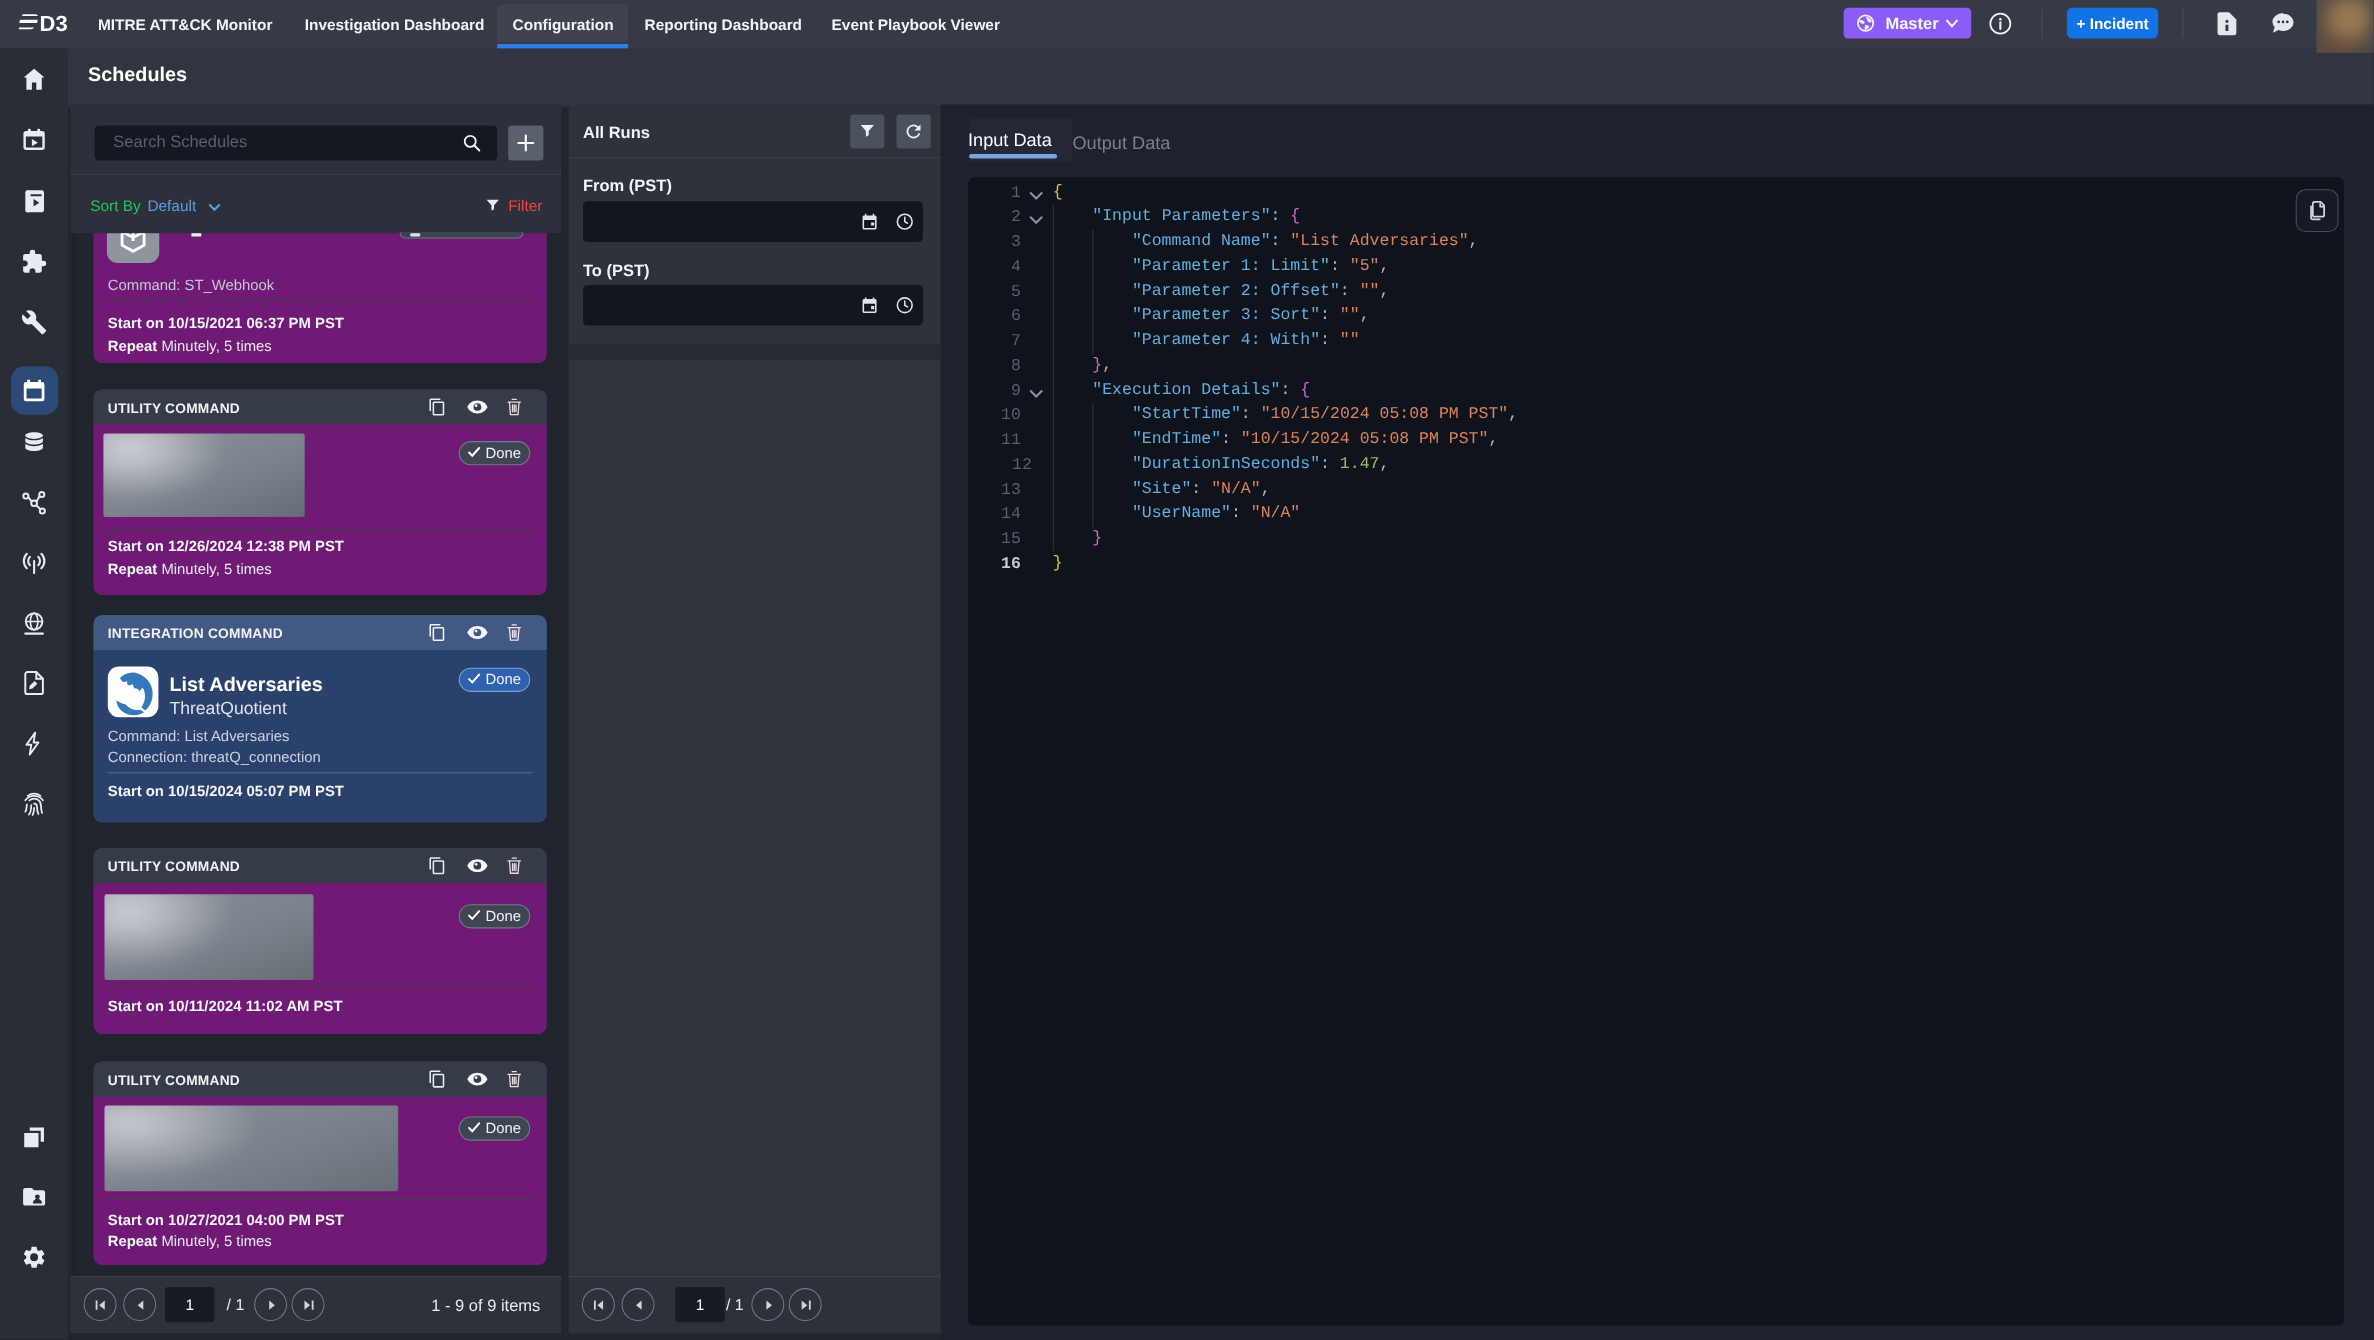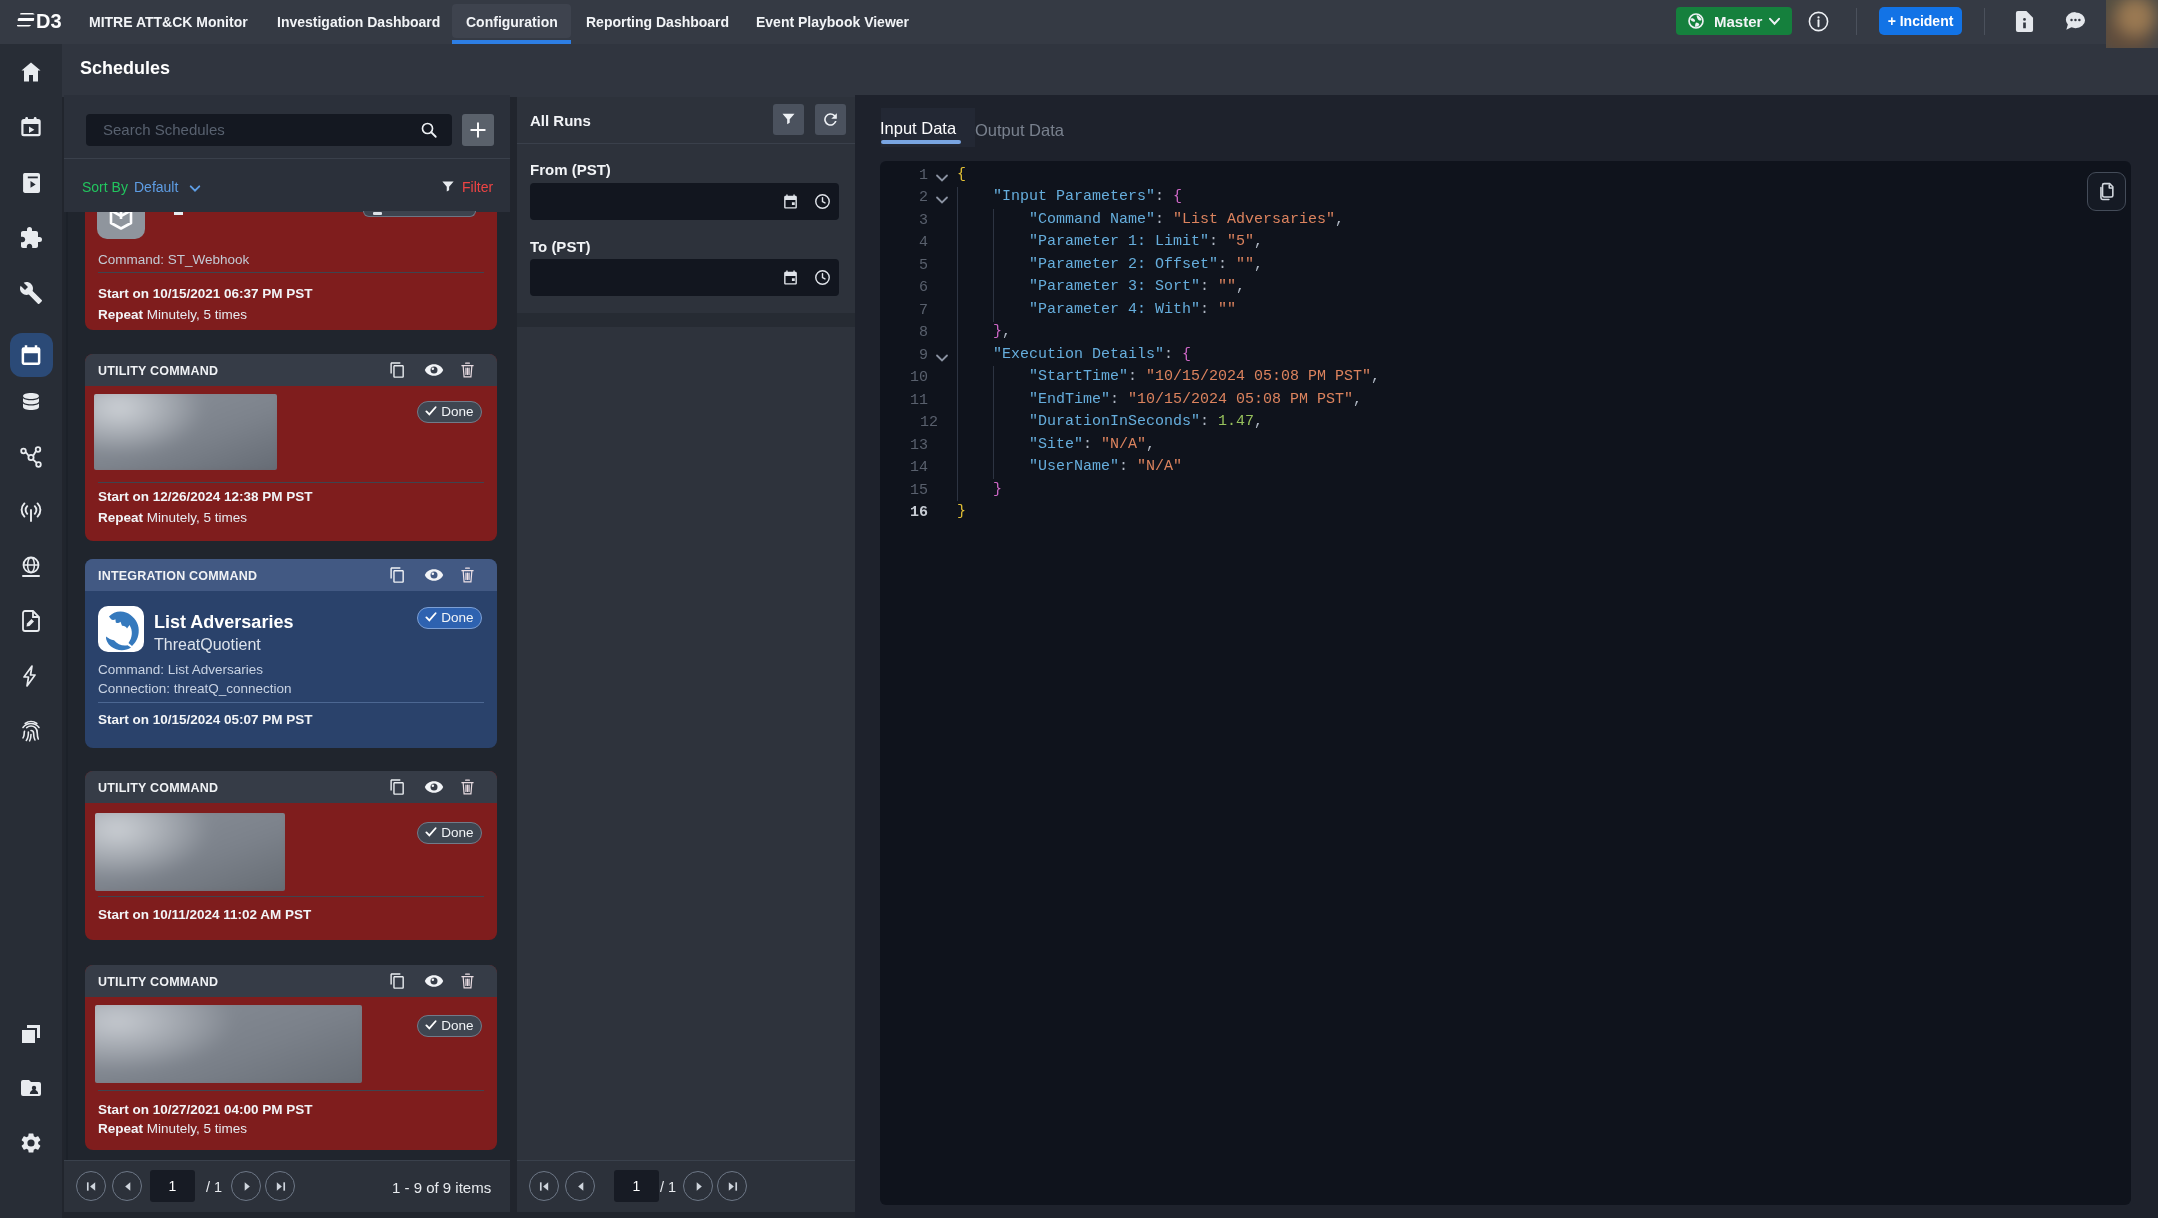--- a/index.html
+++ b/index.html
@@ -25,21 +25,21 @@
 
 
 #lpanel { position:absolute; left:64px; top:95px; width:446px; height:1117px; background:#2b303a; }
 #llist { position:absolute; left:64px; top:212px; width:446px; height:948px; background:#20252d; }
 #lsearch { position:absolute; left:86px; top:114px; width:366px; height:32px; background:#141821; border-radius:4px; color:#58616f; font-size:15px; line-height:32px; padding-left:17px; }
 #lplus { position:absolute; left:462px; top:114px; width:32px; height:32px; background:#5a616b; border-radius:3px; color:#fff; }
 #ldiv1 { position:absolute; left:64px; top:158px; width:446px; height:1px; background:#3a404b; }
 #lpagebar { position:absolute; left:64px; top:1160px; width:446px; height:52px; background:#2c313a; border-top:1px solid #3a414c; }
 #mpagebar { position:absolute; left:517px; top:1160px; width:338px; height:52px; background:#2c313a; border-top:1px solid #3a414c; }
 
-.card { position:absolute; left:85px; width:412px; background:#7f1d1d; border-radius:8px; }
+.card { position:absolute; left:85px; width:412px; background:#701a75; border-radius:8px; }
 .chead { position:absolute; left:0; top:0; width:412px; height:32px; background:#363c47; border-radius:8px 8px 0 0; }
 .ctitle { position:absolute; left:13px; top:10px; font-size:12.5px; font-weight:700; color:#f0f2f5; letter-spacing:.2px; }
 .cdiv { position:absolute; left:13px; width:386px; height:1px; background:#3e444f; }
 .ctext { position:absolute; left:13px; color:#c3cad4; font-size:13.5px; white-space:nowrap; }
 .cstart { position:absolute; left:13px; color:#f2f4f7; font-size:13.5px; font-weight:700; white-space:nowrap; }
 .crepeat { position:absolute; left:13px; color:#e6eaef; font-size:13.5px; white-space:nowrap; }
 .crepeat b { font-weight:700; color:#f2f4f7; }
 .donepill { position:absolute; left:332px; width:65px; height:22px; background:#3f4651; border:1px solid #717b89; border-radius:11px; color:#f0f3f6; font-size:13.5px; text-align:center; line-height:20px; }
 .hic { position:absolute; }
 .blurblock { position:absolute; overflow:hidden; border-radius:2px; }
@@ -366,21 +366,21 @@
   <div class="pgbox" style="left:614px; top:1170px;">1</div>
   <div class="pgtxt" style="left:660px; top:1179px;">/ 1</div>
   <div class="pgc" style="left:683px; top:1171px;"><svg style="margin:8px 0 0 9px;" width="13" height="13" viewBox="0 0 14 14">
         <path d="M4 2.5 L9.5 7 L4 11.5 Z" fill="#cfd5dd"></path>
       </svg></div>
   <div class="pgc" style="left:717px; top:1171px;"><svg style="margin:8px 0 0 8px;" width="13" height="13" viewBox="0 0 14 14">
         <path d="M11 2.5 v9" stroke="#cfd5dd" stroke-width="1.8"></path>
         <path d="M3 2.5 L8.5 7 L3 11.5 Z" fill="#cfd5dd"></path>
       </svg></div>
 
-  <div class="abs" style="left:1676px; top:7px; width:116px; height:28px; background:#15803d; border-radius:4px;">
+  <div class="abs" style="left:1676px; top:7px; width:116px; height:28px; background:#8b5cf6; border-radius:4px;">
     <svg style="position:absolute; left:11px; top:5px;" width="18" height="18" viewBox="0 0 24 24">
         <circle cx="12" cy="12" r="9.3" fill="none" stroke="#eef1f5" stroke-width="2.2"></circle>
         <path d="M4 9 C7 7.5 9 8.5 10.5 10.5 C11.5 12 10 13.5 8.5 13 C6.5 12.5 5 11 4 9 Z" fill="#eef1f5"></path>
         <path d="M13 4 C16 5 18.5 7.5 19.5 10.5 C18 12 15.5 11.5 14.5 9.5 C13.5 7.8 12.5 5.8 13 4 Z" fill="#eef1f5"></path>
         <path d="M12 14 C14 14 16 15 16.5 17 C15 19 13 20 11 20 C10.5 18 11 15.5 12 14 Z" fill="#eef1f5"></path>
       </svg>
     <span style="position:absolute; left:38px; top:6px; font-size:15px; font-weight:700; color:#f2f4f7;">Master</span>
     <svg style="position:absolute; left:92px; top:10px;" width="13" height="9" viewBox="0 0 14 10">
         <path d="M2 2 L7 7.5 L12 2" fill="none" stroke="#eef1f5" stroke-width="2.2" stroke-linecap="round"></path>
       </svg>

